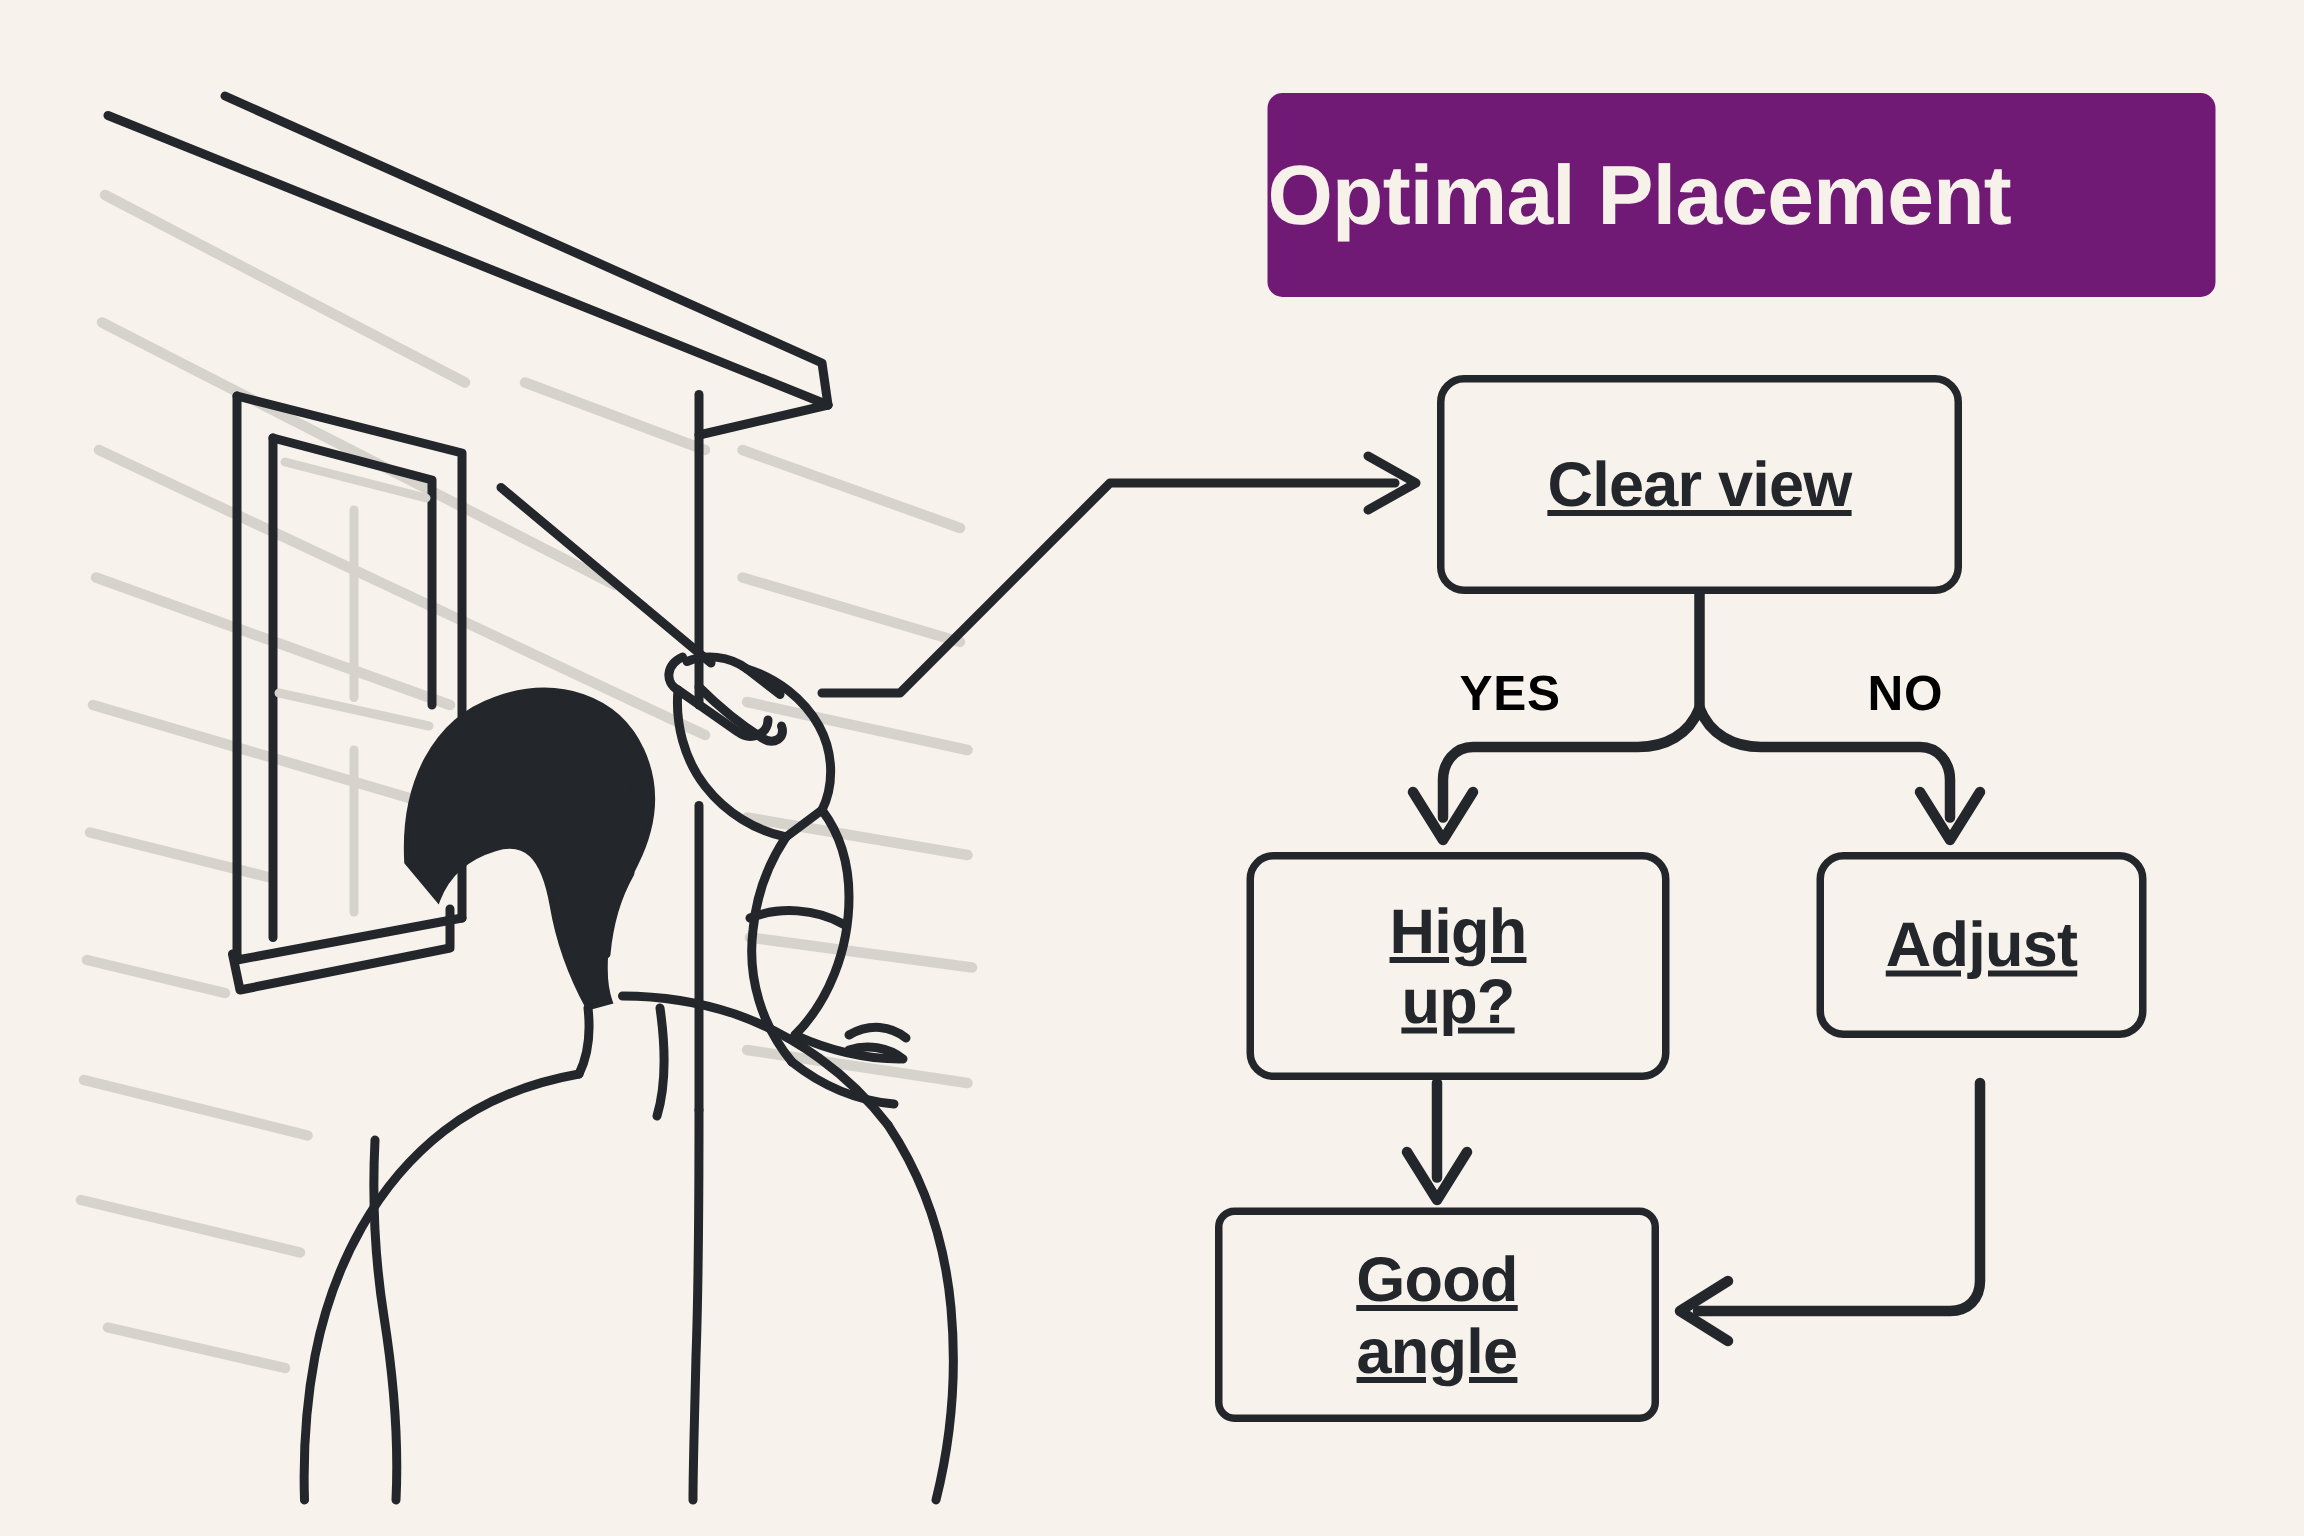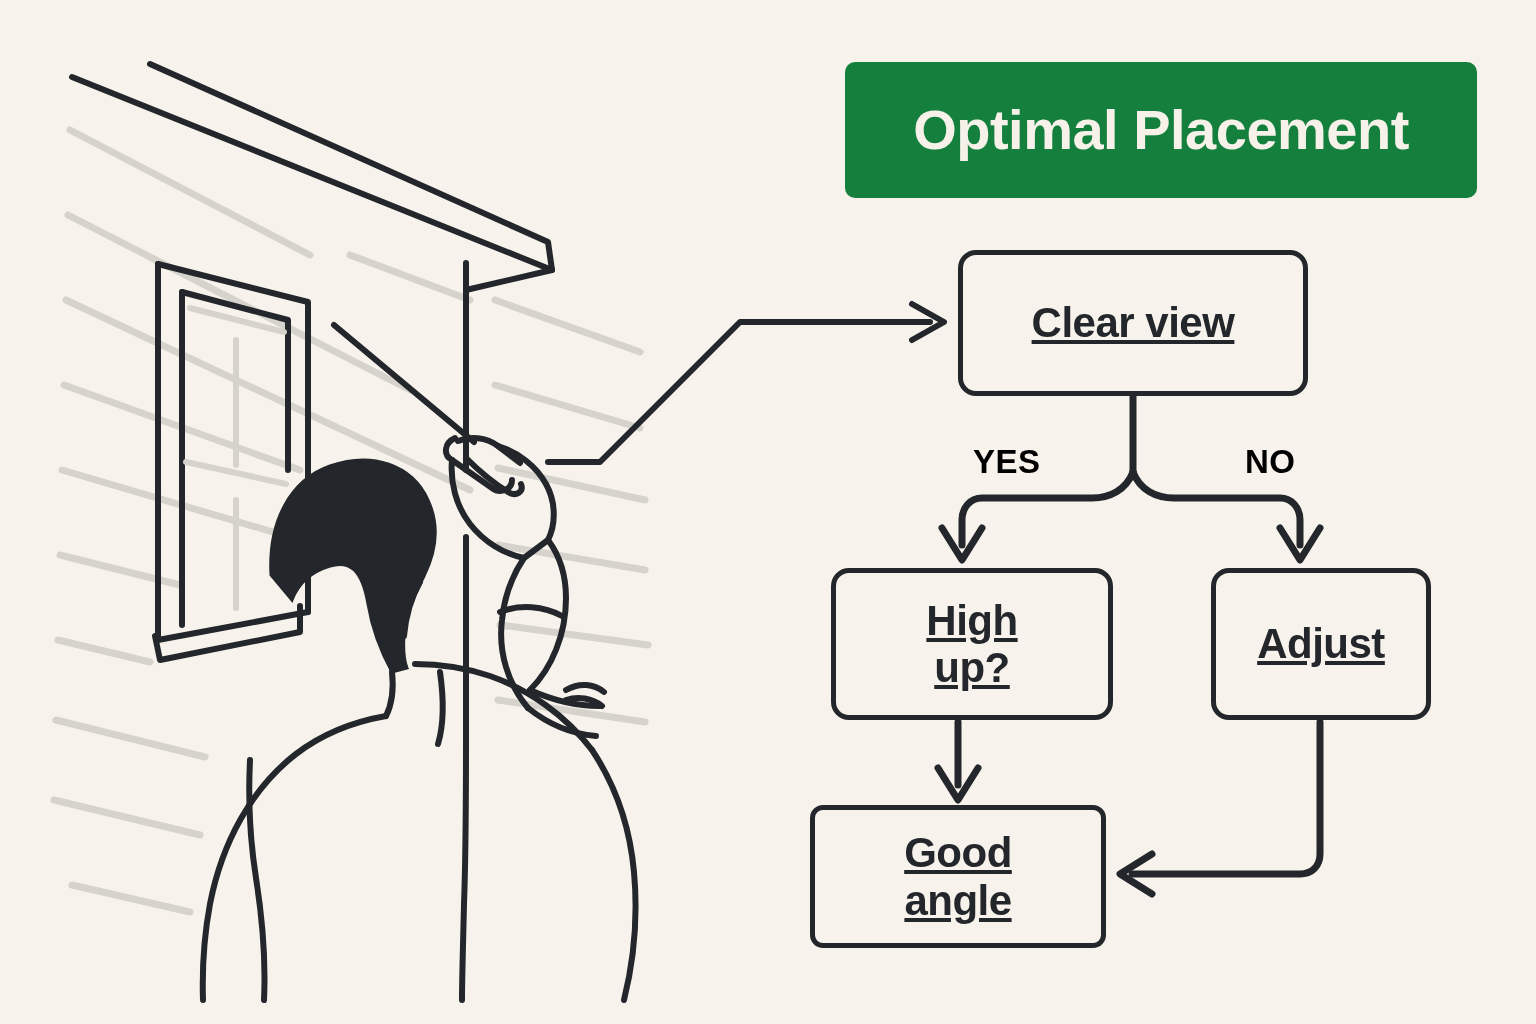--- a/index.html
+++ b/index.html
@@ -25,25 +25,25 @@
     left: 0;
     width: 1536px;
     height: 1024px;
   }
   .title-banner {
     position: absolute;
     left: 845px;
     top: 62px;
     width: 632px;
     height: 136px;
-    background: #15803d;
+    background: #701a75;
     border-radius: 10px;
     display: flex;
     align-items: center;
-    justify-content: center;
+    justify-content: flex-start;
     box-sizing: border-box;
   }
   .title-text {
     color: #f6f2ea;
     font-family: "Liberation Sans", sans-serif;
     font-size: 56px;
     font-weight: bold;
     letter-spacing: -0.5px;
     line-height: 1;
     white-space: nowrap;
@@ -74,21 +74,21 @@
     color: #000000;
     font-family: "Liberation Sans", sans-serif;
     font-weight: bold;
     font-size: 33px;
     letter-spacing: 0.5px;
     line-height: 1;
     white-space: nowrap;
   }
   #node-clear-view { left: 958px; top: 250px; width: 350px; height: 146px; }
   #node-high-up    { left: 816px; top: 568px; width: 282px; height: 152px; margin-left: 15px; }
-  #node-adjust     { left: 1211px; top: 568px; width: 220px; height: 152px; text-align: center; }
+  #node-adjust     { left: 1211px; top: 568px; width: 220px; height: 124px; text-align: center; }
   #node-good-angle { left: 810px; top: 805px; width: 296px; height: 143px; border-radius: 13px; }
   #label-yes { left: 973px; top: 445px; }
   #label-no  { left: 1245px; top: 445px; text-align: center; }
 </style>
 </head>
 <body>
 
 <div id="canvas">
 
   <svg id="illustration" viewBox="0 0 1536 1024">

